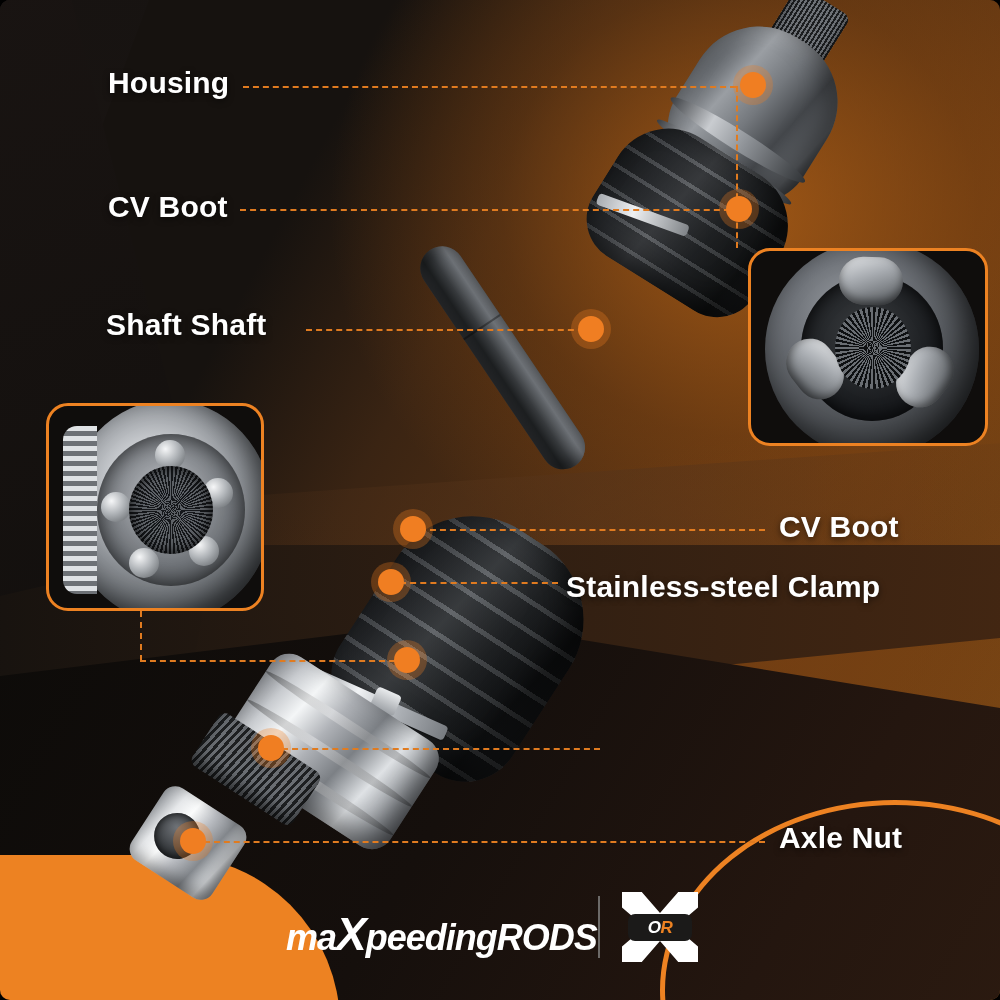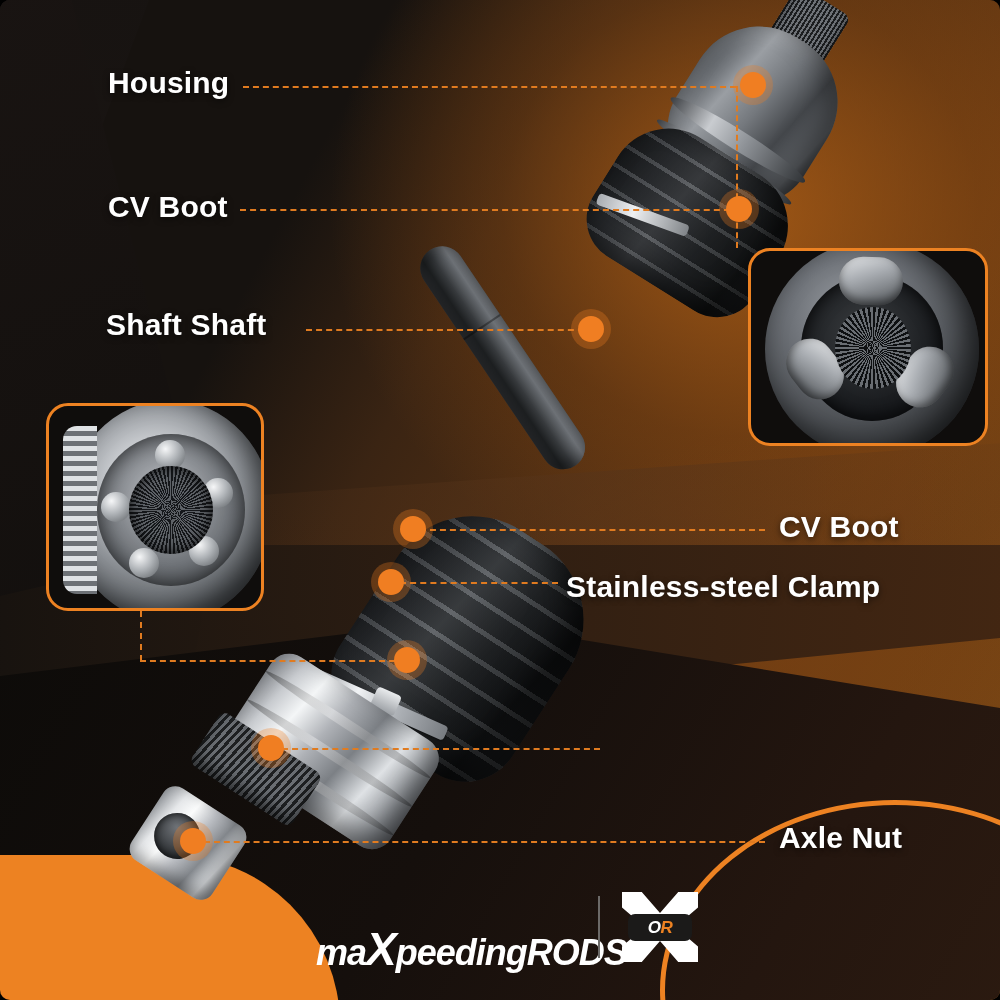--- a/index.html
+++ b/index.html
@@ -262,21 +262,21 @@
   }
   .joint-tri .roller{
     position:absolute; width:64px; height:48px; border-radius:24px;
     background:linear-gradient(160deg,#e8eaec,#a9adb2 40%,#4e5256 100%);
     box-shadow:inset 0 -4px 10px rgba(0,0,0,.5);
   }
 
   
   .footer{ position:absolute; left:0; bottom:28px; width:1000px; height:90px; }
   .logo-wrap{
-    position:absolute; left:286px; bottom:0; width:290px; text-align:right;margin-left:30px;
+    position:absolute; left:286px; bottom:15px; width:290px; text-align:right;
   }
   .logo-main{
     color:#fff; font-weight:800; font-style:italic; font-size:36px;
     letter-spacing:-1px; line-height:1; white-space:nowrap;
   }
   .logo-main .big{ font-size:46px; }
   .logo-since{
     color:#e8e8e8; font-size:19px; font-weight:400; margin-top:8px; font-style:normal;
   }
   .divider{

